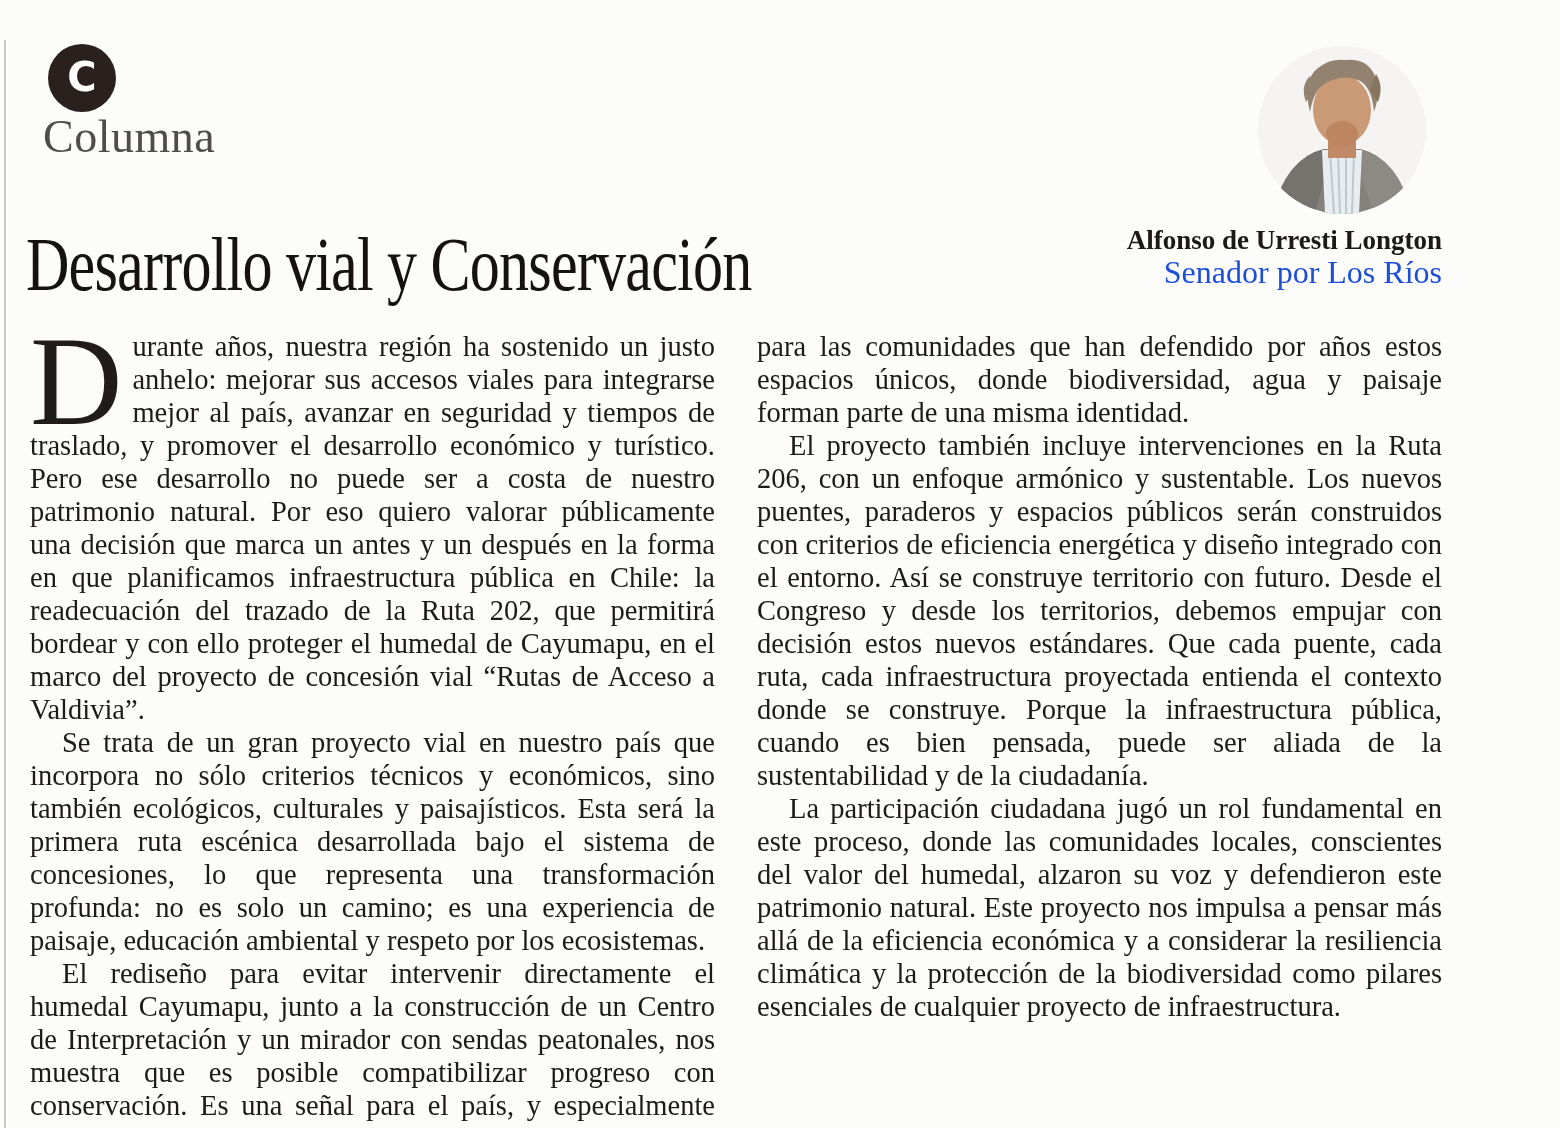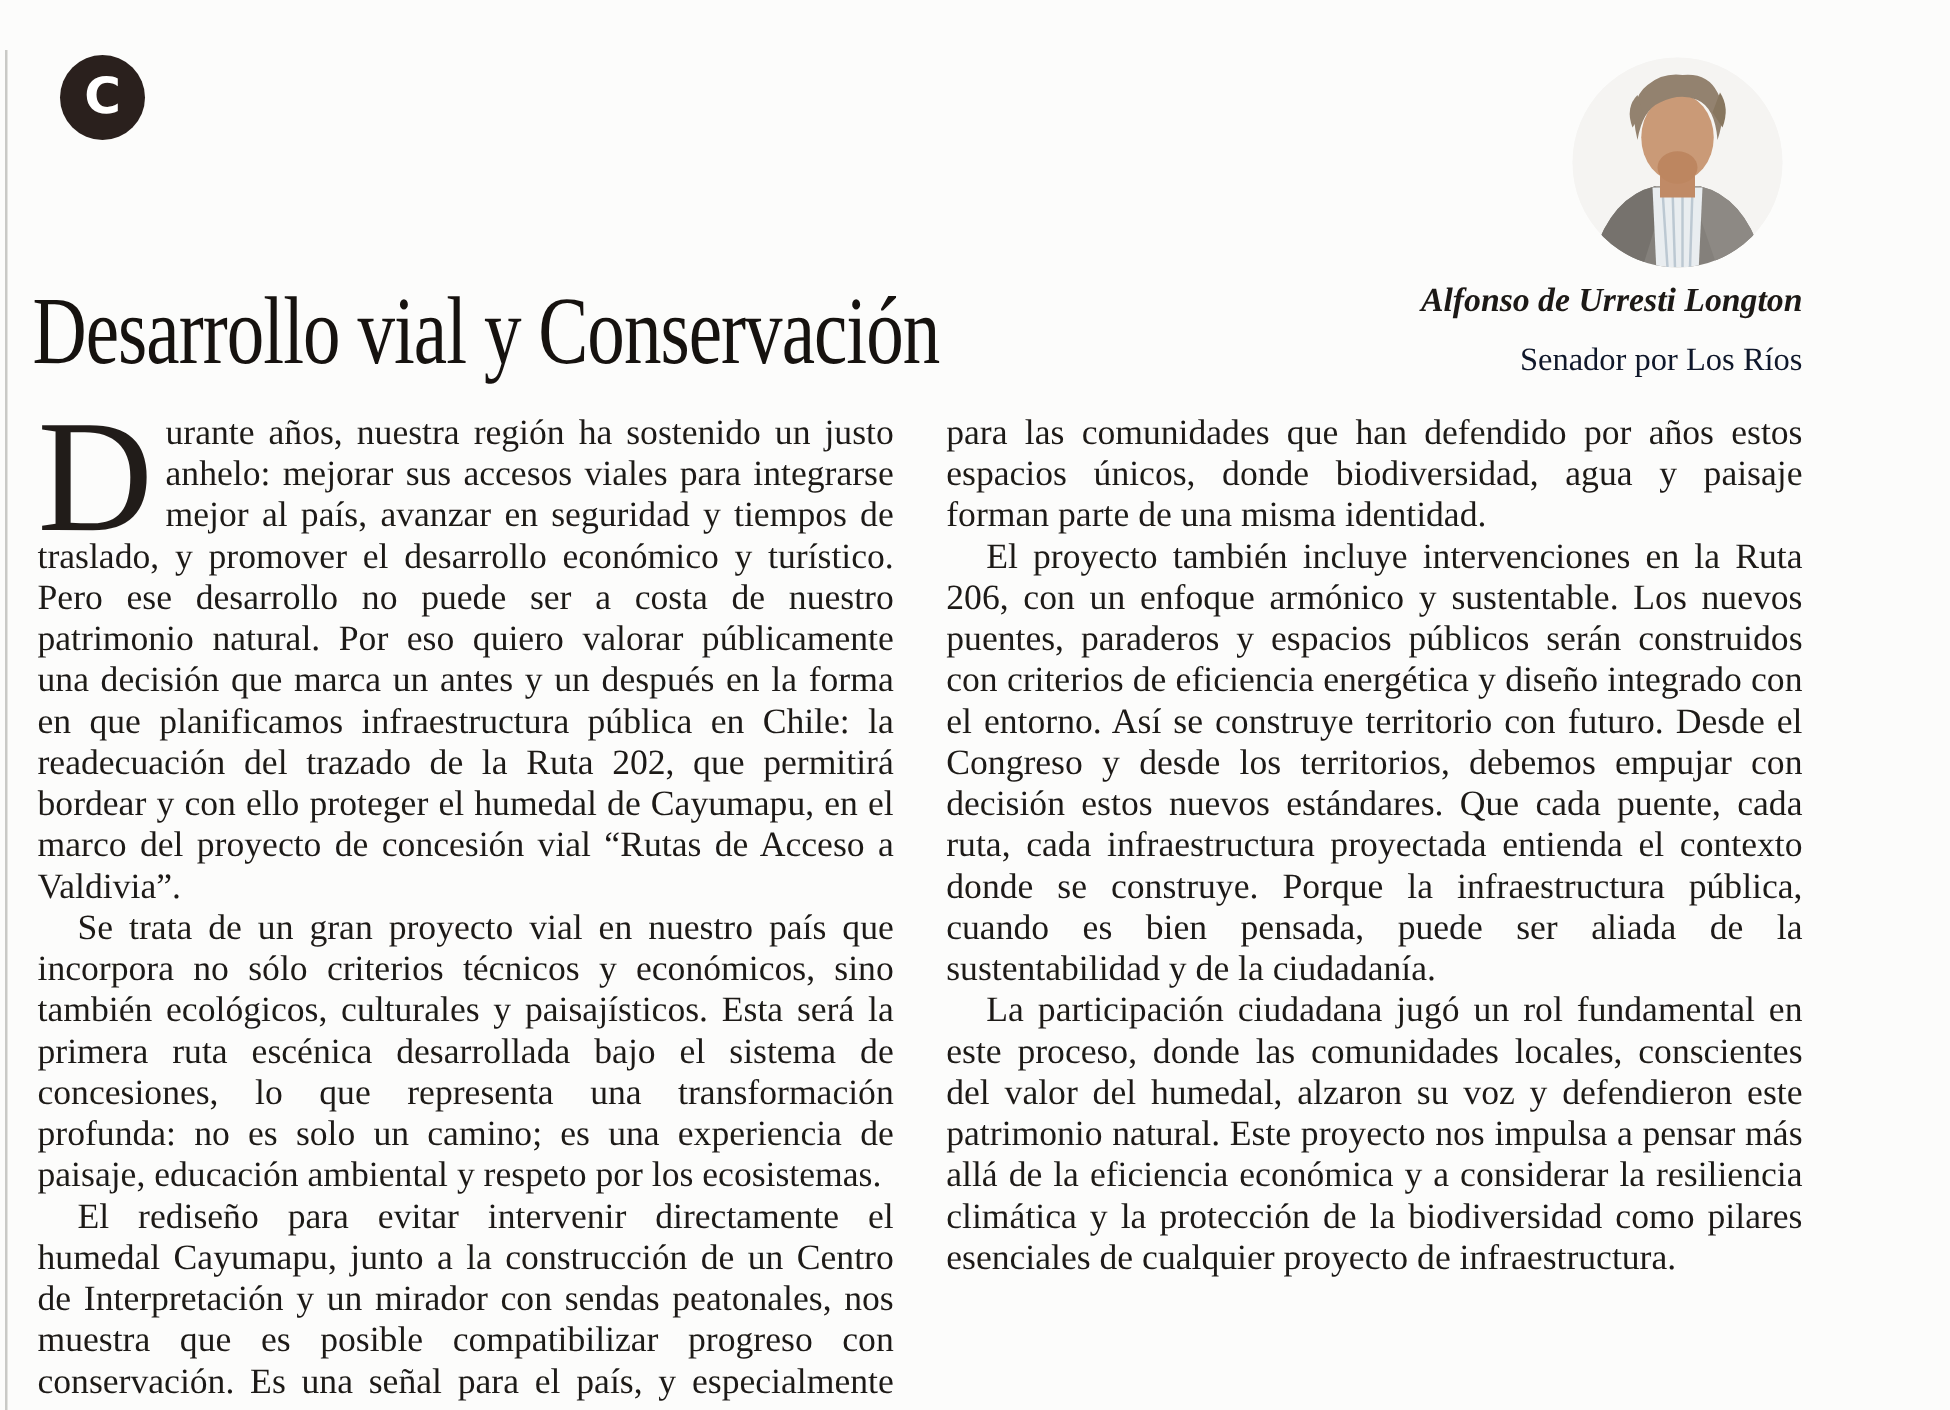--- a/index.html
+++ b/index.html
@@ -42,24 +42,24 @@
   .author-photo{
     position:absolute;left:1258px;top:46px;width:168px;height:168px;
     border-radius:50%;overflow:hidden;background:#f5f4f2;
   }
   .author-photo svg{display:block;width:100%;height:100%;}
   .author-block{
     position:absolute;right:118px;top:224px;
     text-align:right;color:#1c1916;
   }
   .author-name{
-    font-size:27px;font-weight:bold;font-style:italic;line-height:32px;
+    font-size:27px;font-weight:bold;line-height:32px;
   }
   .author-role{
-    font-size:26px;line-height:32px;color:#0f172a;margin-top:16px;
+    font-size:32px;line-height:32px;color:#1d4ed8;
   }
   
   .article{
     position:absolute;left:30px;top:330px;width:1412px;height:794px;
     column-count:2;column-gap:42px;column-fill:auto;
     overflow:hidden;
     font-size:28.5px;line-height:33px;color:#1d1a17;
     text-align:justify;
     hyphens:auto;-webkit-hyphens:auto;
   }
@@ -75,20 +75,21 @@
 </head>
 <body>
 
 <div class="page">
 
   <div class="edge-line"></div>
 
   <div class="section-logo">
     <span>C</span>
   </div>
+  <div class="section-label">Columna</div>
 
   <h1 class="headline" style="margin:0;font-weight:normal;">Desarrollo vial y Conservación</h1>
 
   <div class="author-photo">
     <svg viewBox="0 0 168 168" aria-hidden="true">
       <circle cx="84" cy="84" r="84" fill="#f5f4f2"></circle>
 
       <path d="M14 168 Q28 112 66 103 L102 103 Q140 112 154 168 Z" fill="#84807b"></path>
       <path d="M14 168 Q28 112 66 103 L74 110 L56 168 Z" fill="#76726d"></path>
       <path d="M154 168 Q140 112 102 103 L96 110 L116 168 Z" fill="#8d8984"></path>

